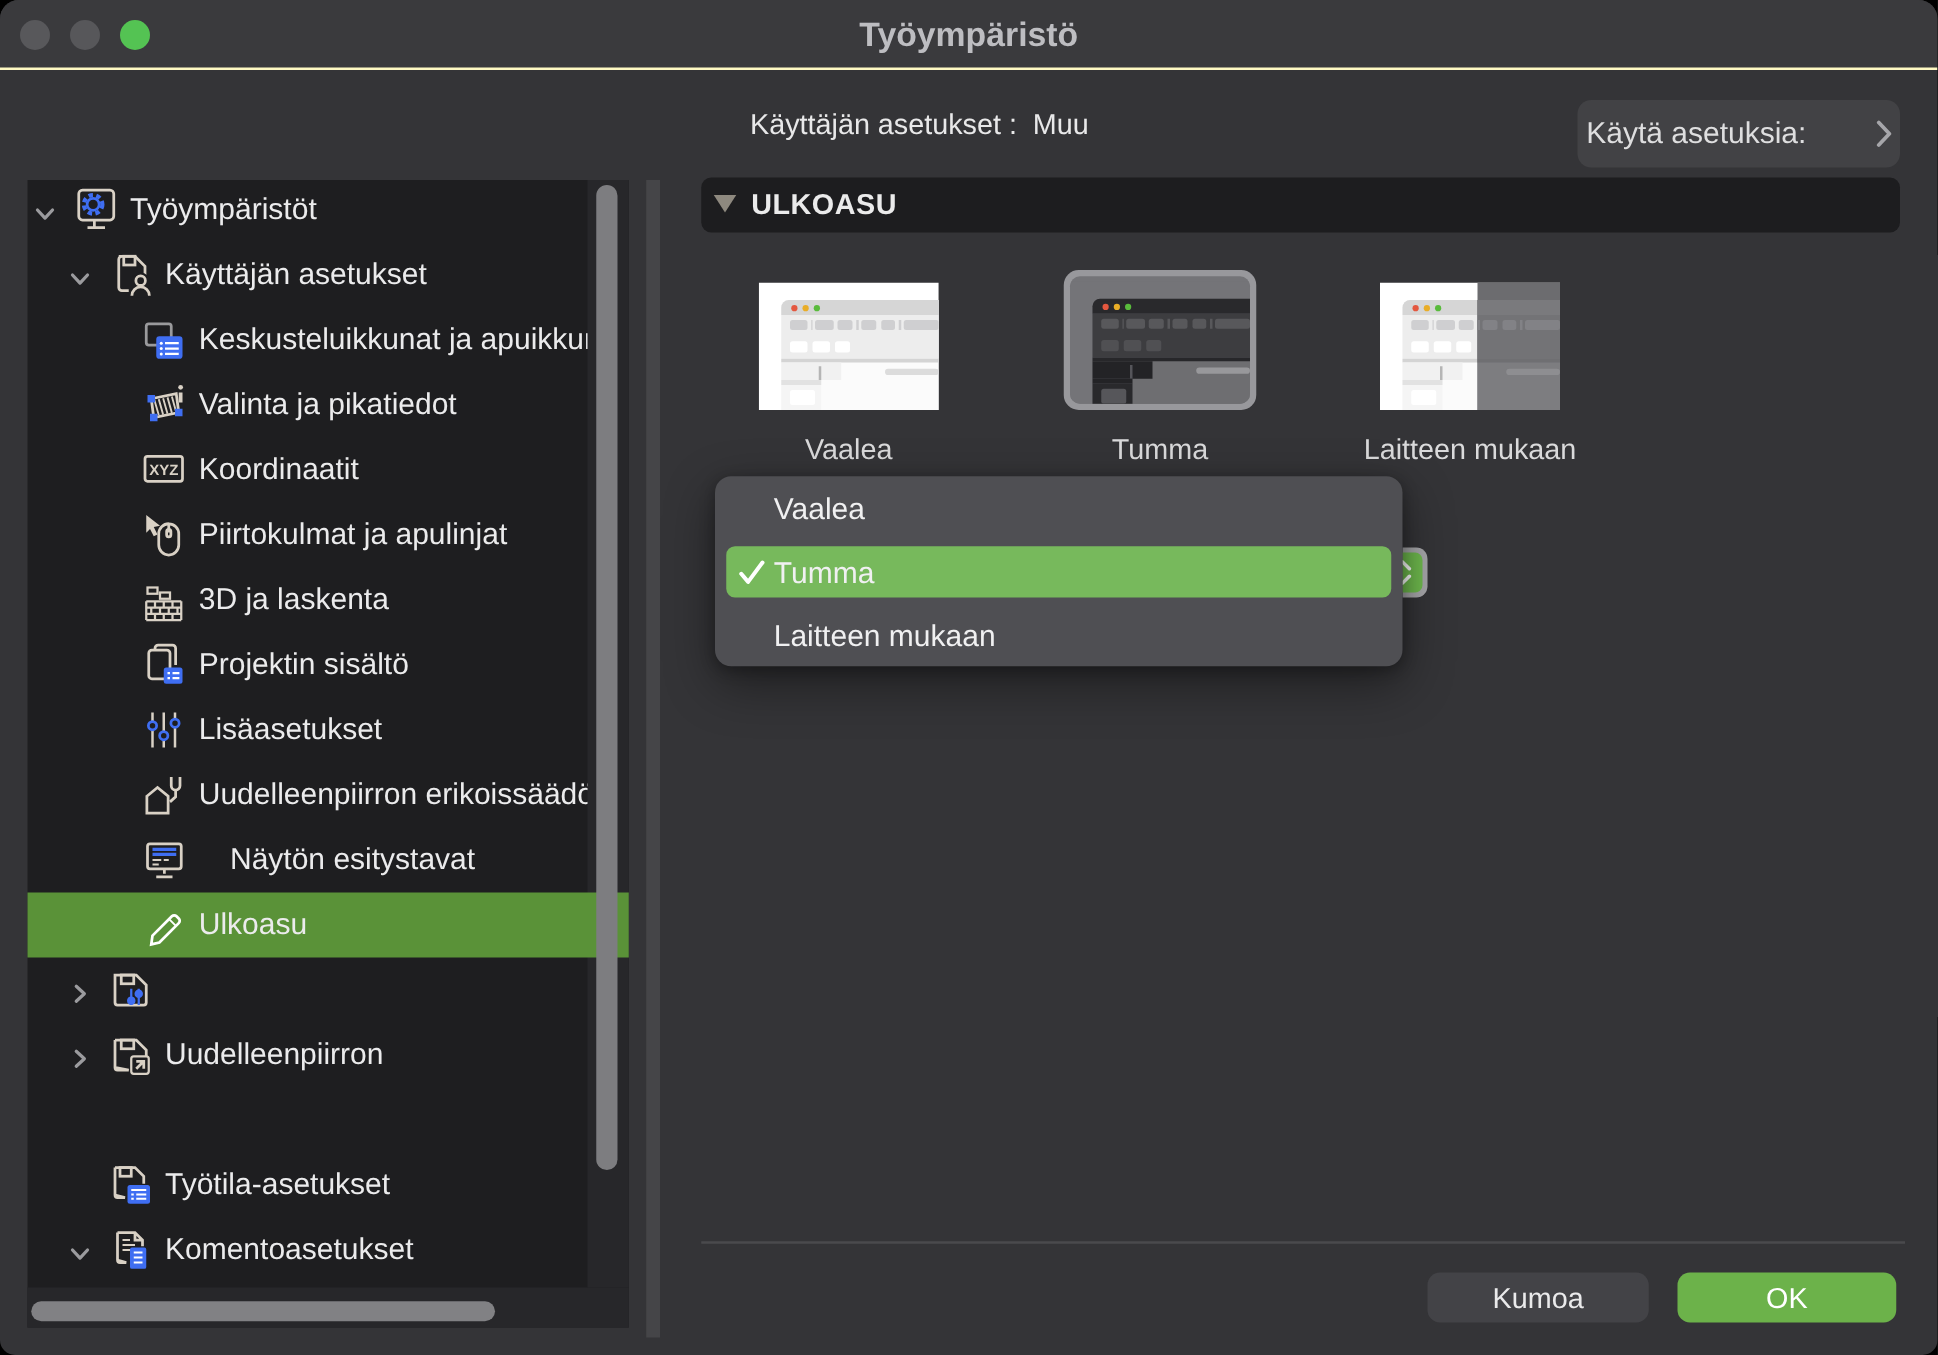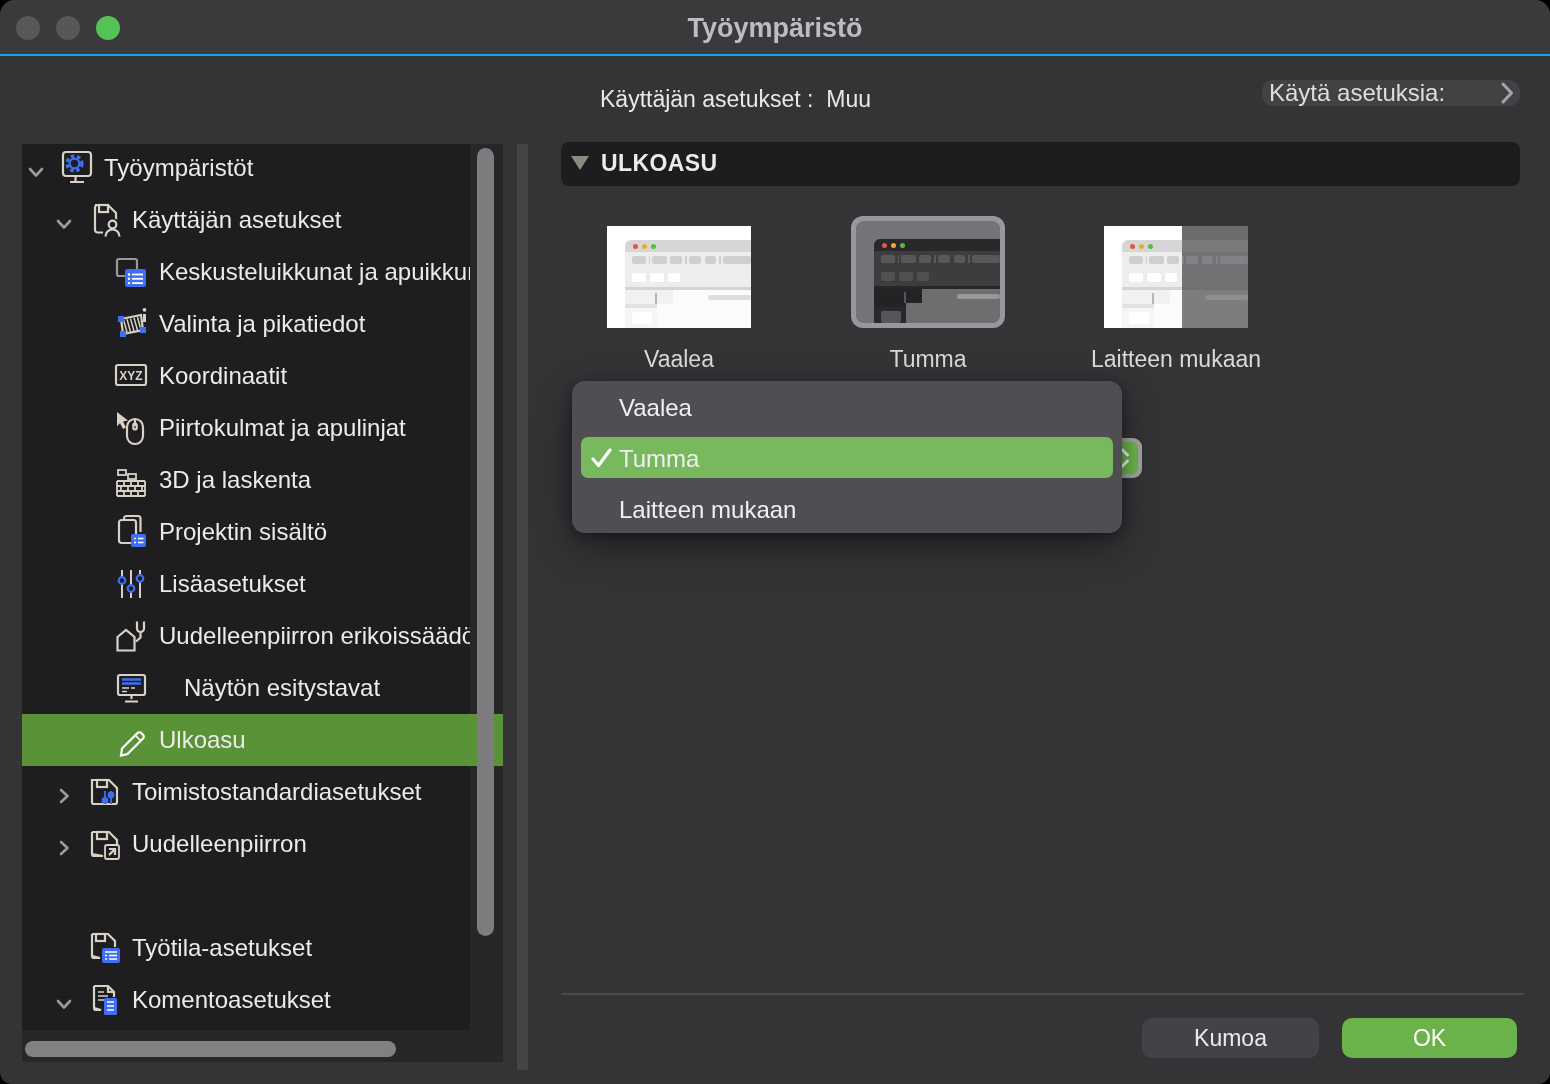--- a/index.html
+++ b/index.html
@@ -1,21 +1,21 @@
 <!DOCTYPE html>
 <html><head>
 <meta charset="utf-8">
 <style>
   * { margin:0; padding:0; box-sizing:border-box; }
   html,body { width:1550px; height:1084px; background:#000; overflow:hidden;
     font-family:"Liberation Sans", sans-serif; }
   .win { position:absolute; left:0; top:0; width:1550px; height:1084px;
     background:#343437; border-radius:15px 15px 12px 12px; overflow:hidden; }
   .titlebar { position:absolute; left:0; top:0; width:100%; height:56px;
-    background:#3a3a3d; border-bottom:2px solid #0ea5e9; }
+    background:#3a3a3d; border-bottom:2px solid #fef9c3; }
   .dot { position:absolute; top:16px; width:24px; height:24px; border-radius:50%; }
   .title { position:absolute; top:13px; left:0; width:100%; text-align:center;
     font-size:27px; font-weight:bold; color:#bdbdc1; }
 
   .pushbtn { position:absolute; background:#424245; border-radius:11px;
     color:#dededf; font-size:24px; }
   .pushbtn .lbl { position:absolute; left:7px; top:50%; transform:translateY(-50%); white-space:nowrap; }
   .pushbtn .chev { position:absolute; right:6px; top:50%; transform:translateY(-50%); width:14px; height:22px; }
 
   .hdrline { position:absolute; left:600px; top:86px; font-size:23px; color:#e8e8e9; white-space:nowrap; }
@@ -86,21 +86,21 @@
 <body>
 <div class="win">
   <div class="titlebar">
     <div class="dot" style="left:16px;background:#58585b;"></div>
     <div class="dot" style="left:56px;background:#57575a;"></div>
     <div class="dot" style="left:96px;background:#54c353;"></div>
     <div class="title">Työympäristö</div>
   </div>
 
   <div class="hdrline">Käyttäjän asetukset :&nbsp; Muu</div>
-  <div class="pushbtn" style="left:1262px;top:80px;width:258px;height:26px;">
+  <div class="pushbtn" style="left:1262px;top:80px;width:258px;height:54px;">
     <span class="lbl">Käytä asetuksia:</span>
       <svg class="chev" viewBox="0 0 14 22">
         <path d="M3 2 L11.5 11 L3 20" stroke="#a6a6aa" stroke-width="3" fill="none" stroke-linecap="round" stroke-linejoin="round"></path>
       </svg>
   </div>
 
   <div class="tree" id="tree">
       <div class="row" style="top:-2px;">
         <div class="tchev" style="left:5px;"><svg width="18" height="18" viewBox="0 0 18 18">
             <path d="M3 6 L9 12.5 L15 6" stroke="#9b9b9e" stroke-width="2.6" fill="none" stroke-linecap="round" stroke-linejoin="round"></path>
@@ -227,21 +227,20 @@
           </svg></div>
         <div class="icon" style="left:66px;"><svg width="34" height="36" viewBox="0 0 34 36">
             <path d="M4 6 h17 l8 8 v14 a2 2 0 0 1 -2 2 h-21 a2 2 0 0 1 -2 -2 z" fill="none" stroke="#d9d1c5" stroke-width="2.2"></path>
       <rect x="9" y="6" width="10" height="7" fill="none" stroke="#d9d1c5" stroke-width="2.2"></rect>
       <g stroke="#3f6ef2" stroke-width="1.8" fill="#3f6ef2">
       <path d="M17 17 v13 M23 17 v13" fill="none"></path>
       <circle cx="17" cy="26.5" r="2.5"></circle>
               <circle cx="23" cy="21" r="2.5"></circle>
             </g>
           </svg></div>
-        <div class="txt" style="left:110px;">Toimistostandardiasetukset</div>
       </div>
       <div class="row" style="top:674px;">
         <div class="tchev" style="left:33px;"><svg width="18" height="18" viewBox="0 0 18 18">
             <path d="M6 3 L12.5 9 L6 15" stroke="#9b9b9e" stroke-width="2.6" fill="none" stroke-linecap="round" stroke-linejoin="round"></path>
           </svg></div>
         <div class="icon" style="left:66px;"><svg width="34" height="36" viewBox="0 0 34 36">
             <path d="M4 6 h17 l8 8 v6 M15 30 H6 a2 2 0 0 1 -2 -2 z M4 6 v22" fill="none" stroke="#d9d1c5" stroke-width="2.2"></path>
       <rect x="9" y="6" width="10" height="7" fill="none" stroke="#d9d1c5" stroke-width="2.2"></rect>
       <rect x="17" y="19" width="14" height="14" rx="2" fill="#1e1e20" stroke="#d9d1c5" stroke-width="1.8"></rect>
       <path d="M21 29 l6 -6 M27 29 v-6 h-6" fill="none" stroke="#d9d1c5" stroke-width="2.2"></path>

